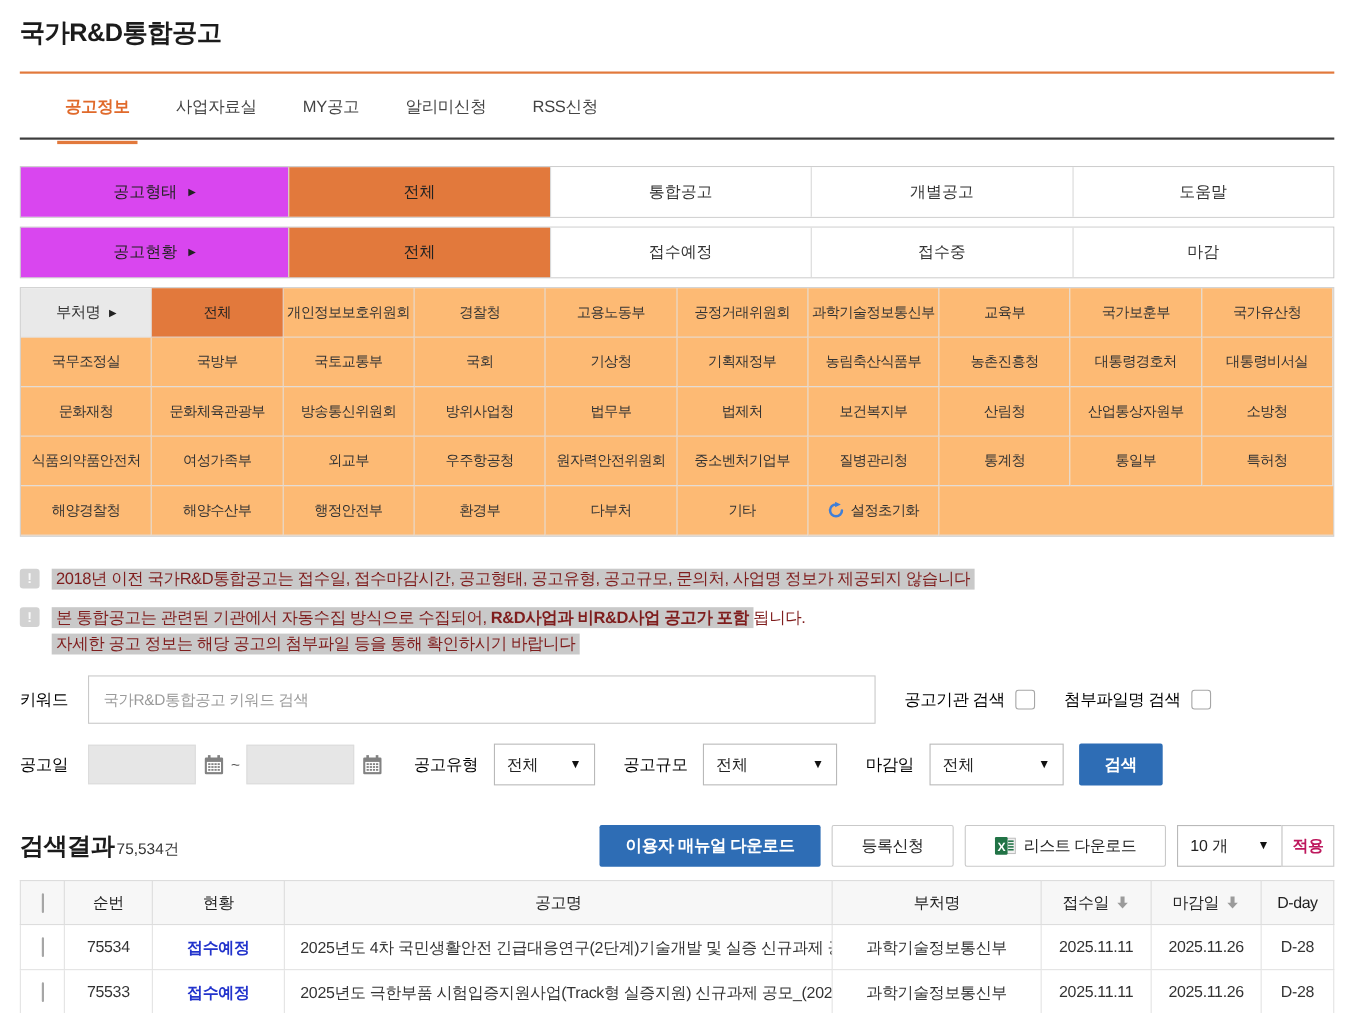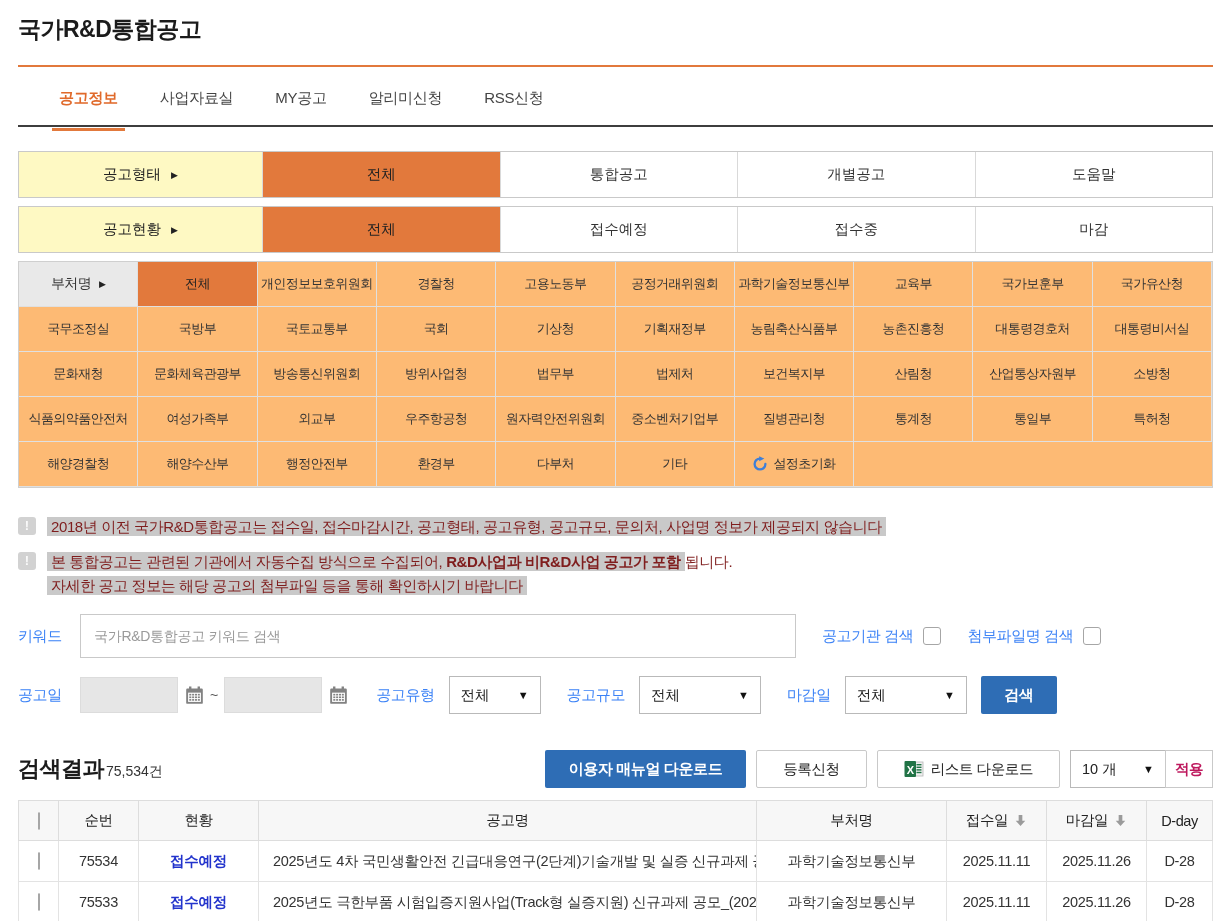--- a/index.html
+++ b/index.html
@@ -19,21 +19,21 @@
   
   .page-title{font-size:23px;font-weight:700;color:#1b1b1b;letter-spacing:-0.5px;}
   .tabbar{margin-top:20px;height:62px;border-top:2px solid var(--accent);border-bottom:2px solid #3d3d3d;display:flex;padding-left:20px;}
   .tab{position:relative;height:62px;line-height:62px;padding:0 21px;font-size:15px;color:#444;cursor:pointer;letter-spacing:-0.3px;}
   .tab.active{color:var(--accent-text);font-weight:700;}
   .tab.active::after{content:"";position:absolute;left:14px;right:14px;bottom:-2px;height:3px;background:var(--accent);}
 
   
   .frow{margin-top:8px;display:grid;grid-template-columns:243px repeat(4,1fr);border:1px solid #c9c9c9;height:47px;}
   .frow.first{margin-top:24px;}
-  .flabel{background:#fef9c3;display:flex;align-items:center;justify-content:center;gap:10px;font-size:14.5px;color:#222;}
+  .flabel{background:#d946ef;display:flex;align-items:center;justify-content:center;gap:10px;font-size:14.5px;color:#222;}
   .arr{font-size:9px;color:#222;}
   .fcell{display:flex;align-items:center;justify-content:center;border-left:1px solid var(--border);font-size:14.5px;color:#333;cursor:pointer;background:#fff;}
   .fcell.selected{background:var(--accent);color:#222;}
 
   
   .mgrid{margin-top:8px;display:grid;grid-template-columns:repeat(10,1fr);grid-auto-rows:45px;border:1px solid #cfcfcf;}
   .mcell{display:flex;align-items:center;justify-content:center;border-right:1px solid #e0e0e0;border-bottom:1px solid #e0e0e0;font-size:13px;letter-spacing:-0.6px;white-space:nowrap;overflow:hidden;cursor:pointer;background:#fdba74;color:#333;}
   .mcell.mlabel{background:#e9e9e9;font-size:14px;gap:8px;cursor:default;}
   .mcell.selected{background:var(--accent);color:#222;}
   .mcell.reset{gap:5px;color:#333;}
@@ -42,21 +42,21 @@
   
   .notices{margin-top:27px;}
   .notice{display:flex;align-items:flex-start;gap:11px;margin-bottom:11px;}
   .bang{flex:0 0 18px;height:18px;margin-top:2px;background:#d2d2d2;color:#fafafa;font-weight:700;font-size:13px;line-height:18px;text-align:center;border-radius:3px;}
   .ntext{font-size:15px;line-height:24px;color:#7f1d1d;letter-spacing:-0.4px;}
   .hl{background:#c9c9c9;padding:1px 4px;}
 
   
   .sform{margin-top:16px;}
   .srow{display:flex;align-items:center;}
-  .slabel{font-size:15px;color:#3b82f6;letter-spacing:-0.4px;flex:0 0 auto;}
+  .slabel{font-size:15px;color:#000000;letter-spacing:-0.4px;flex:0 0 auto;}
   .kw-label{width:62px;}
   .kw-input{width:716px;height:44px;border:1px solid #c9c9c9;padding:0 13px;font-size:14px;color:#333;font-family:inherit;}
   .kw-input::placeholder{color:#9a9a9a;letter-spacing:-0.3px;}
   .chk-label{margin-left:26px;}
   .cb{width:18px;height:18px;border:1px solid #a6a6a6;border-radius:3px;background:#fff;margin-left:10px;cursor:pointer;flex:0 0 auto;}
   .srow2{margin-top:18px;}
   .date-label{width:62px;}
   .date-input{width:98px;height:36px;background:#e6e6e6;border:1px solid #dcdcdc;margin-right:4px;}
   .cal-btn{width:24px;height:26px;background:#fff;border:none;cursor:pointer;display:flex;align-items:center;justify-content:center;padding:0;}
   .tilde{margin:0 6px 0 4px;color:#555;}

